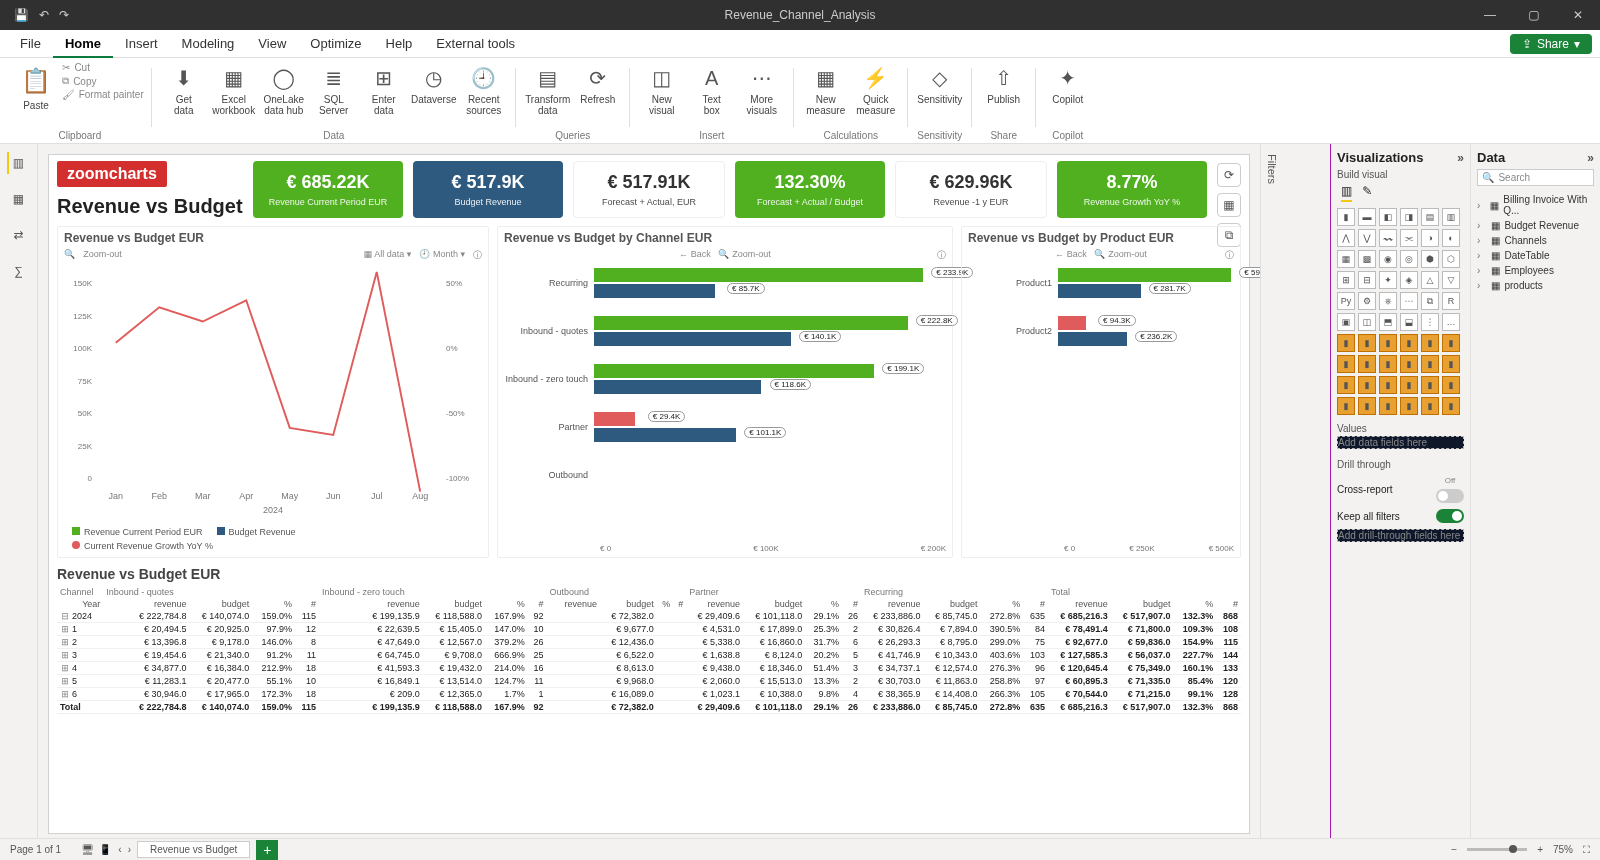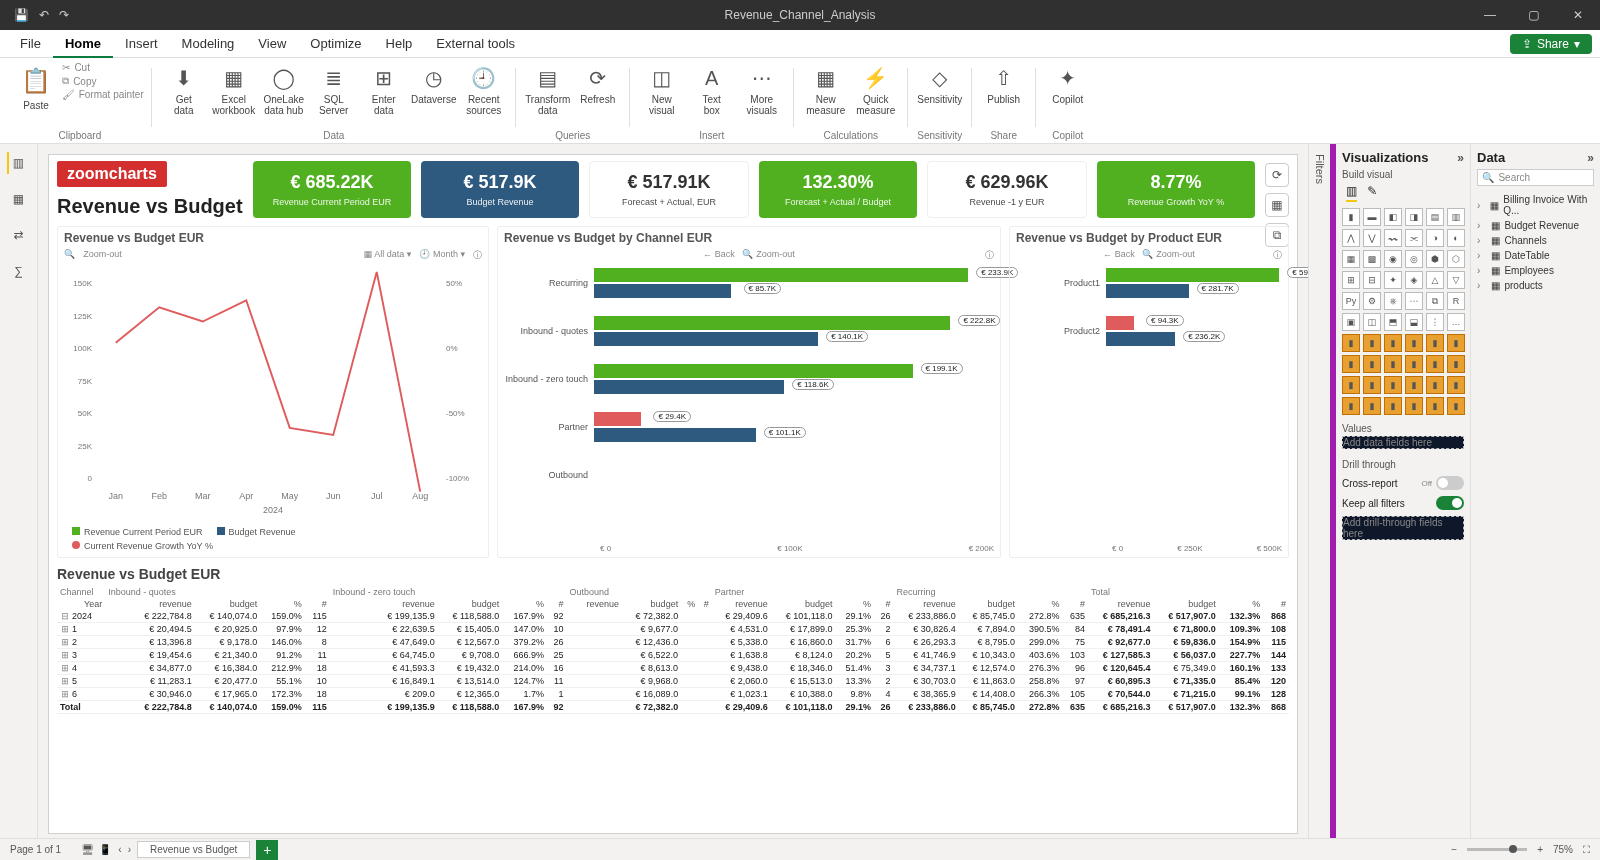--- a/index.html
+++ b/index.html
@@ -81,21 +81,21 @@
 .dtable { width:100%; border-collapse:collapse; font-size:9px; }
 .dtable th, .dtable td { padding:1px 3px; text-align:right; white-space:nowrap; }
 .dtable th { color:#555; font-weight:400; }
 .dtable .grphdr th { text-align:left; color:#777; }
 .dtable td:first-child { text-align:left; }
 .dtable tbody tr { border-bottom:1px solid #f0f0f0; }
 .dtable .trow td { font-weight:600; }
 .expicon { display:inline-block; width:10px; text-align:center; color:#888; margin-right:2px; }
 .filterstrip { width:22px; background:#f3f2f1; border-left:1px solid #e1dfdd; display:flex; align-items:flex-start; justify-content:center; padding-top:10px; }
 .filterstrip .flabel { writing-mode:vertical-rl; font-size:11px; color:#555; }
-.vizpane { width:140px; background:#f3f2f1; border-left:6px solid #a21caf; padding:6px; overflow:hidden; }
+.vizpane { width:140px; background:#f3f2f1; border-left:1px solid #a21caf; padding:6px; overflow:hidden;margin-left:48px; }
 .panehdr { font-size:13px; font-weight:600; display:flex; justify-content:space-between; align-items:center; margin-bottom:4px; }
 .panehdr .chev { font-size:12px; color:#555; }
 .vizsub { font-size:10px; color:#555; margin-bottom:4px; }
 .viztabs { display:flex; gap:10px; margin-bottom:6px; padding-left:4px;}
 .vizgrid { display:grid; grid-template-columns:repeat(6,18px); gap:3px; margin-bottom:8px; }
 .vizgrid .vi { width:18px; height:18px; border:1px solid #bbb; display:flex; align-items:center; justify-content:center; font-size:9px; color:#555; background:#fff;}
 .vizgrid .vi.zm { background:#e8a030; border-color:#c07000; }
 .fieldwell { font-size:10px; color:#555; margin-top:6px; }
 .wellbox { border:1px dashed #bbb; background:#0f172a; font-size:10px; color:#888; margin-top:2px; }
 .drillrow { display:flex; justify-content:space-between; align-items:center; font-size:10px; margin-top:6px; }
@@ -696,21 +696,21 @@
                 <td></td>
                 <td>€ 9,438.0</td>
                 <td>€ 18,346.0</td>
                 <td>51.4%</td>
                 <td>3</td>
                 <td>€ 34,737.1</td>
                 <td>€ 12,574.0</td>
                 <td>276.3%</td>
                 <td>96</td>
                 <td style="font-weight: 600;">€ 120,645.4</td>
-                <td style="font-weight: 400;">€ 75,349.0</td>
+                <td style="font-weight: 700;">€ 75,349.0</td>
                 <td style="font-weight: 600;">160.1%</td>
                 <td style="font-weight: 700;">133</td>
               </tr>
               <tr>
                 <td><span class="expicon">⊞</span>5</td>
                 <td>€ 11,283.1</td>
                 <td>€ 20,477.0</td>
                 <td>55.1%</td>
                 <td>10</td>
                 <td>€ 16,849.1</td>
@@ -868,21 +868,21 @@
         <div class="vi zm">▮</div>
         <div class="vi zm">▮</div>
         <div class="vi zm">▮</div>
         <div class="vi zm">▮</div>
       </div>
     <div class="fieldwell">Values</div>
     <div class="wellbox">Add data fields here</div>
     <div class="fieldwell" style="margin-top:10px">Drill through</div>
     <div class="drillrow">
         <span>Cross-report</span>
-      <span style="display:flex;align-items:center;gap:4px;">
+      <span style="display:flex;align-items:center;gap:4px;flex-direction:column;">
           <span style="font-size:8px;color:#888">Off</span>
           <div class="toggle"></div>
         </span>
       </div>
     <div class="drillrow">
         <span>Keep all filters</span>
         <div class="toggle on"></div>
       </div>
     <div class="wellbox" style="margin-top:6px">Add drill-through fields here</div>
   </div>

